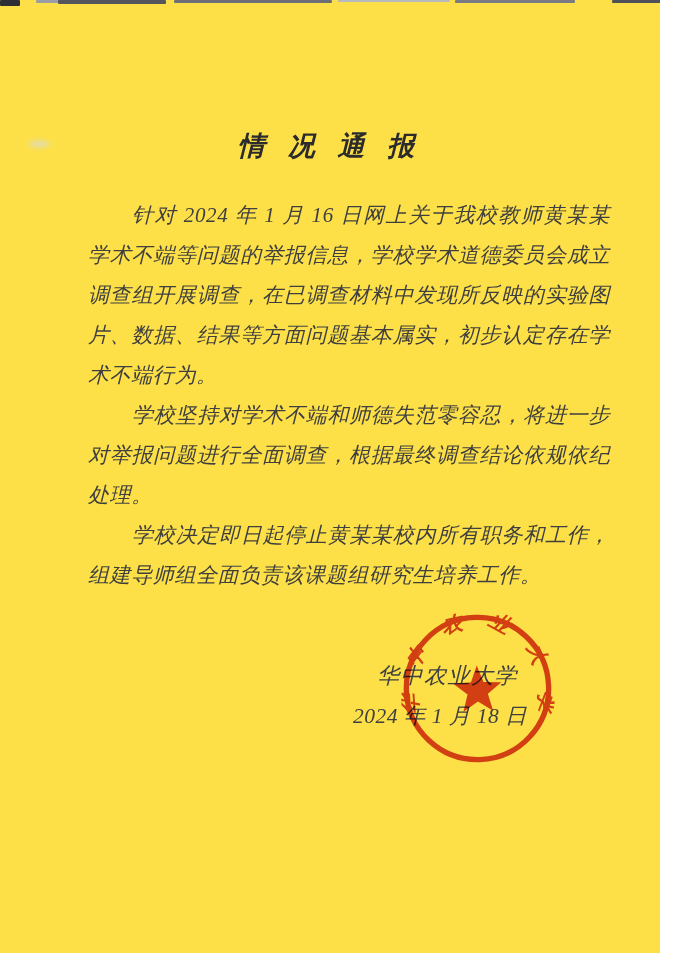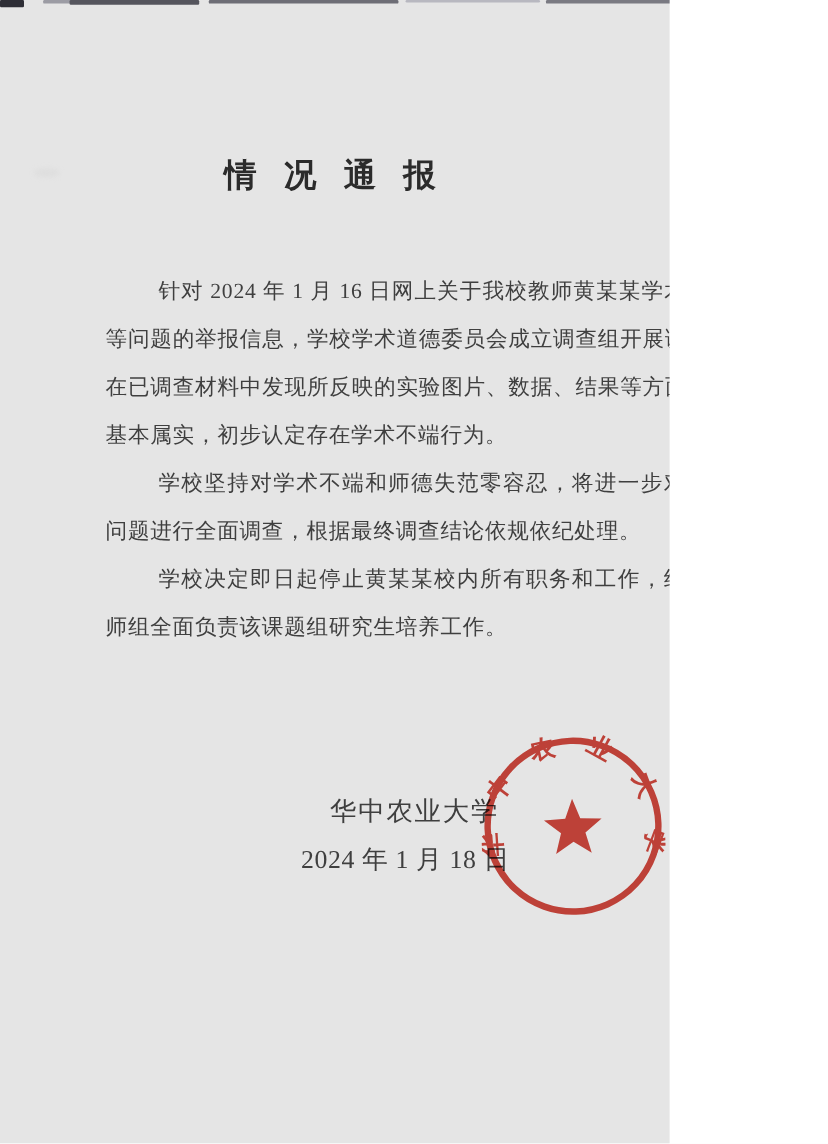--- a/index.html
+++ b/index.html
@@ -2,25 +2,26 @@
 <html><head>
 <meta charset="utf-8">
 <style>
   html, body {
     margin: 0;
     padding: 0;
     background: #ffffff;
   }
   .page {
     position: relative;
-    width: 558px;
+    width: 660px;
     height: 953px;
-    background: #e5e5e5;
+    background: #fde047;
     overflow: hidden;
     font-family: "Liberation Serif", "DejaVu Serif", serif;
+    font-style: italic;
   }
   
   .scan-edge i {
     position: absolute;
     top: 0;
     display: block;
     border-radius: 1px;
   }
   .scan-edge .s1 { left: 0;   width: 20px;  height: 6px; background: #2e2e36; }
   .scan-edge .s2 { left: 36px;  width: 58px;  height: 3px; background: #9c9ca4; }
@@ -45,24 +46,24 @@
     width: 100%;
     margin: 0;
     text-align: center;
     font-size: 27px;
     font-weight: bold;
     letter-spacing: 8px;
     color: #2b2b2b;
   }
   .body-text {
     position: absolute;
-    top: 222px;
+    top: 195px;
     left: 88px;
     width: 522px;
-    font-size: 18px;
+    font-size: 21px;
     line-height: 40px;
     letter-spacing: 0.6px;
     color: #3f3f3f;
     text-align: justify;
     text-justify: inter-character;
   }
   .body-text p {
     margin: 0;
     text-indent: 44px;
   }

